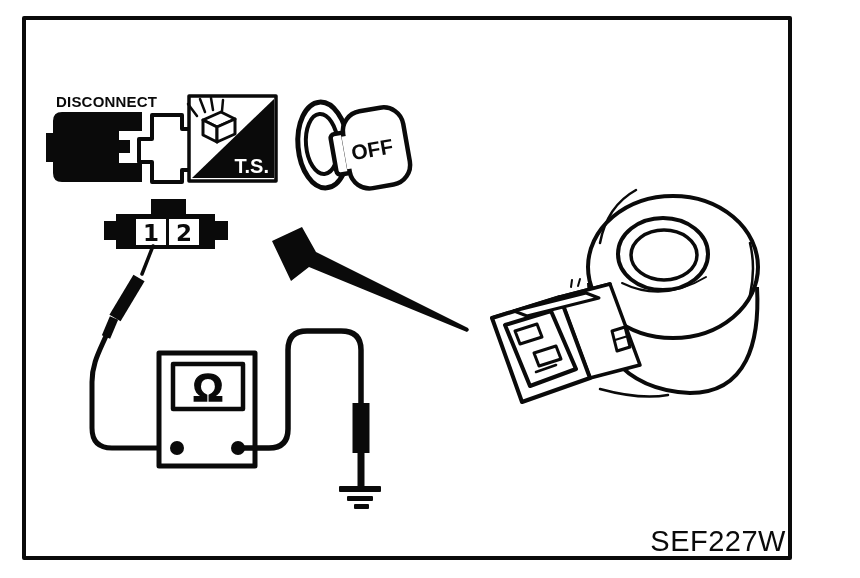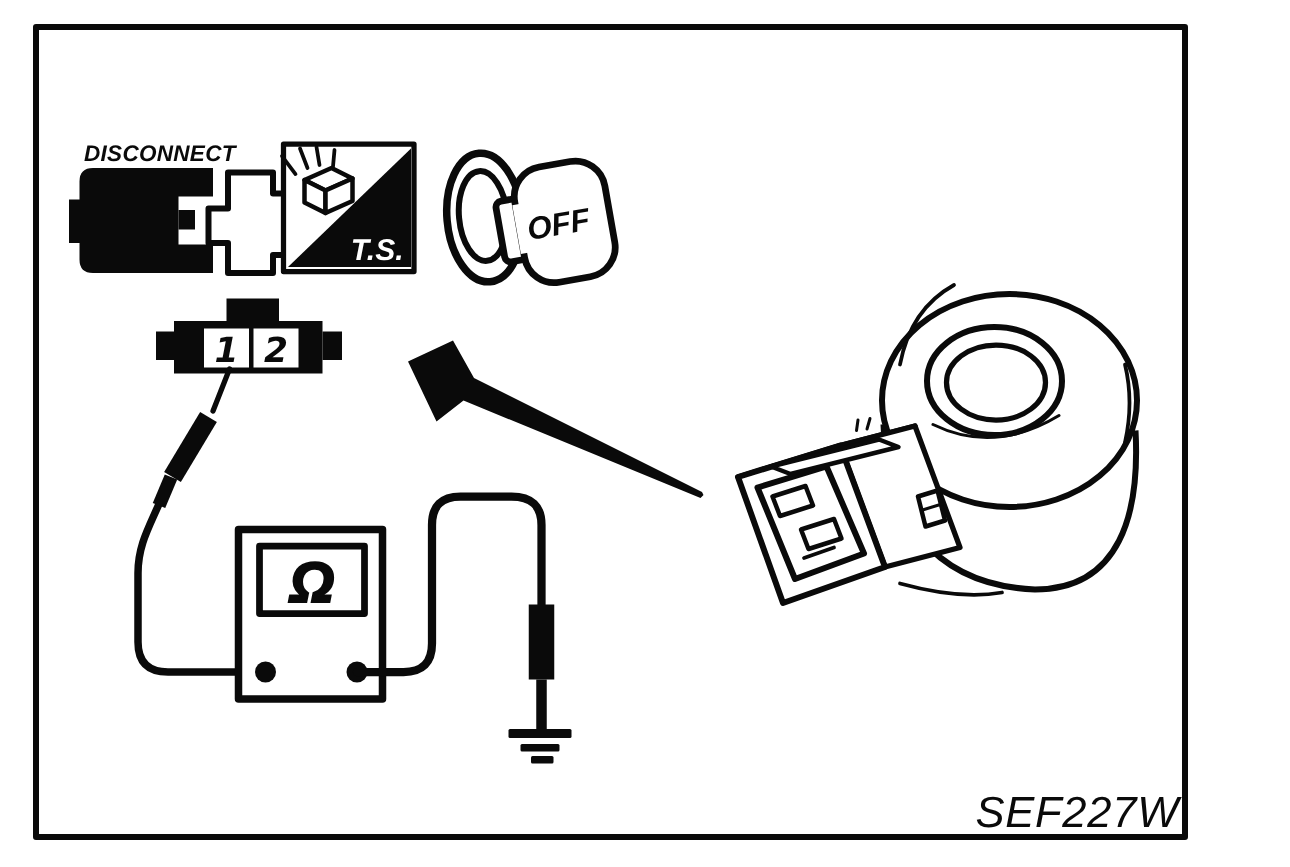--- a/index.html
+++ b/index.html
@@ -1,17 +1,17 @@
 <!DOCTYPE html>
 <html style="--ink: #0a0a0a; --paper: #ffffff;"><head>
 <meta charset="utf-8">
 <style>
   html,body{margin:0;padding:0;background:#fff;}
   .stage{position:relative;width:804px;height:578px;background:var(--paper,#fff);overflow:hidden;
-         font-family:"Liberation Sans","DejaVu Sans",sans-serif;font-style:italic;}
+         font-family:"Liberation Sans","DejaVu Sans",sans-serif;}
   svg{display:block;}
   svg text{font-family:"Liberation Sans","DejaVu Sans",sans-serif;fill:var(--ink,#0a0a0a);}
   .ln{stroke:var(--ink,#0a0a0a);fill:none;stroke-linecap:round;stroke-linejoin:round;}
   .lnb{stroke:var(--ink,#0a0a0a);fill:none;stroke-linecap:butt;stroke-linejoin:miter;}
   .fw{fill:#ffffff;stroke:var(--ink,#0a0a0a);stroke-linejoin:round;}
   .fb{fill:var(--ink,#0a0a0a);stroke:none;}
   .t-disc{font-size:15px;font-weight:bold;letter-spacing:.2px;}
   .t-ts{font-size:20px;font-weight:bold;fill:#ffffff;}
   .t-off{font-size:21px;font-weight:bold;}
   .t-pin{font-size:23px;font-weight:bold;font-family:"DejaVu Sans","Liberation Sans",sans-serif;}

